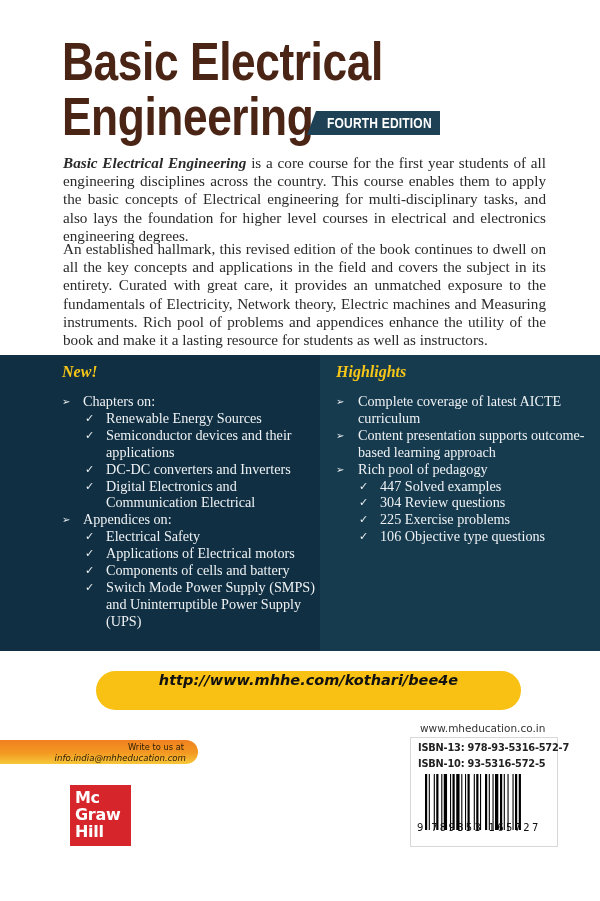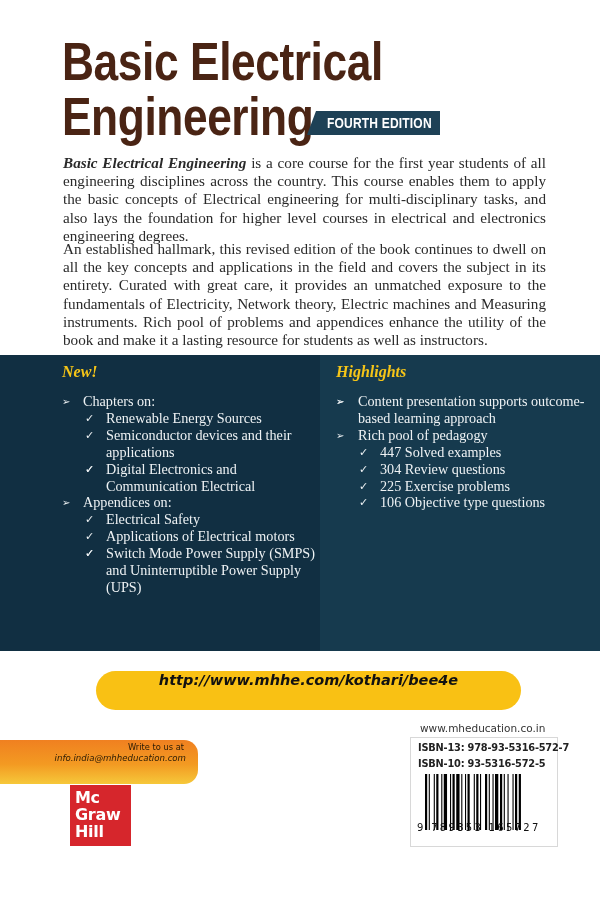--- a/index.html
+++ b/index.html
@@ -52,21 +52,21 @@
   .hl-list { left: 336px; top: 38px; width: 262px; }
 
   .banner {
     position: absolute; left: 96px; top: 671px; width: 425px; height: 39px;
     background: #f9c114; border-radius: 20px; text-align: center;
   }
   .banner .t1 { display: block; margin-top: 3px; font-family: "DejaVu Sans", sans-serif; font-size: 11.5px; color: #3b2e10; }
   .banner .t2 { display: block; margin-top: 1px; font-family: "DejaVu Sans", sans-serif; font-size: 14.5px; font-weight: bold; font-style: italic; color: #111; }
 
   .orange {
-    position: absolute; left: 0; top: 740px; width: 198px; height: 44px;
+    position: absolute; left: 0; top: 740px; width: 198px; height: 24px;
     border-radius: 0 14px 14px 0;
     background: linear-gradient(180deg, #f08020 0%, #f39a22 55%, #f6c83a 100%);
   }
   .orange .o1 { position: absolute; right: 14px; top: 2px; font-family: "DejaVu Sans", sans-serif; font-size: 8.3px; color: #2a1a05; }
   .orange .o2 { position: absolute; right: 12px; top: 13px; font-family: "DejaVu Sans", sans-serif; font-size: 8.6px; font-style: italic; color: #2a1a05; padding-left: 48px; }
 
   .logo { position: absolute; left: 70px; top: 785px; width: 61px; height: 61px; background: #d6262c; padding: 4px 0 0 5px; }
   .logo span { display: block; color: #fff; font-family: "DejaVu Sans", sans-serif; font-weight: bold; font-size: 16px; line-height: 17px; letter-spacing: -0.3px; }
 
   .url { position: absolute; left: 420px; top: 722px; font-family: "DejaVu Sans", sans-serif; font-size: 10.5px; color: #333; }
@@ -92,30 +92,30 @@
 
 <div class="panel">
   <div class="left"></div>
   <div class="right"></div>
   <div class="ph new">New!</div>
   <div class="ph hl">Highlights</div>
   <div class="list nl" id="new-list">
       <div class="row" style="padding-left: 21px;"><span class="arrow" style="left: 0px;">➢</span><span>Chapters on:</span></div>
       <div class="row" style="padding-left: 44px;"><span class="check" style="left: 23px;">✓</span><span>Renewable Energy Sources</span></div>
       <div class="row" style="padding-left: 44px;"><span class="check" style="left: 23px;">✓</span><span>Semiconductor devices and their applications</span></div>
-      <div class="row" style="padding-left: 44px;"><span class="check" style="left: 23px;">✓</span></div>
+      <div class="row" style="padding-left: 44px;"><span class="check" style="left: 23px;">✓</span><span>DC-DC converters and Inverters</span></div>
       <div class="row" style="padding-left: 44px;"><span class="check" style="left: 23px;">✓</span><span>Digital Electronics and Communication Electrical</span></div>
       <div class="row" style="padding-left: 21px;"><span class="arrow" style="left: 0px;">➢</span><span>Appendices on:</span></div>
       <div class="row" style="padding-left: 44px;"><span class="check" style="left: 23px;">✓</span><span>Electrical Safety</span></div>
       <div class="row" style="padding-left: 44px;"><span class="check" style="left: 23px;">✓</span><span>Applications of Electrical motors</span></div>
-      <div class="row" style="padding-left: 44px;"><span class="check" style="left: 23px;">✓</span></div>
+      <div class="row" style="padding-left: 44px;"><span class="check" style="left: 23px;">✓</span><span>Components of cells and battery</span></div>
       <div class="row" style="padding-left: 44px;"><span class="check" style="left: 23px;">✓</span><span>Switch Mode Power Supply (SMPS) and Uninterruptible Power Supply (UPS)</span></div>
     </div>
   <div class="list hl-list" id="hl-list">
-      <div class="row" style="padding-left: 22px;"><span class="arrow" style="left: 0px;">➢</span></div>
+      <div class="row" style="padding-left: 22px;"><span class="arrow" style="left: 0px;">➢</span><span>Complete coverage of latest AICTE curriculum</span></div>
       <div class="row" style="padding-left: 22px;"><span class="arrow" style="left: 0px;">➢</span><span>Content presentation supports outcome-based learning approach</span></div>
       <div class="row" style="padding-left: 22px;"><span class="arrow" style="left: 0px;">➢</span><span>Rich pool of pedagogy</span></div>
       <div class="row" style="padding-left: 44px;"><span class="check" style="left: 23px;">✓</span><span>447 Solved examples</span></div>
       <div class="row" style="padding-left: 44px;"><span class="check" style="left: 23px;">✓</span><span>304 Review questions</span></div>
       <div class="row" style="padding-left: 44px;"><span class="check" style="left: 23px;">✓</span><span>225 Exercise problems</span></div>
       <div class="row" style="padding-left: 44px;"><span class="check" style="left: 23px;">✓</span><span>106 Objective type questions</span></div>
     </div>
 </div>
 
 <div class="banner">

